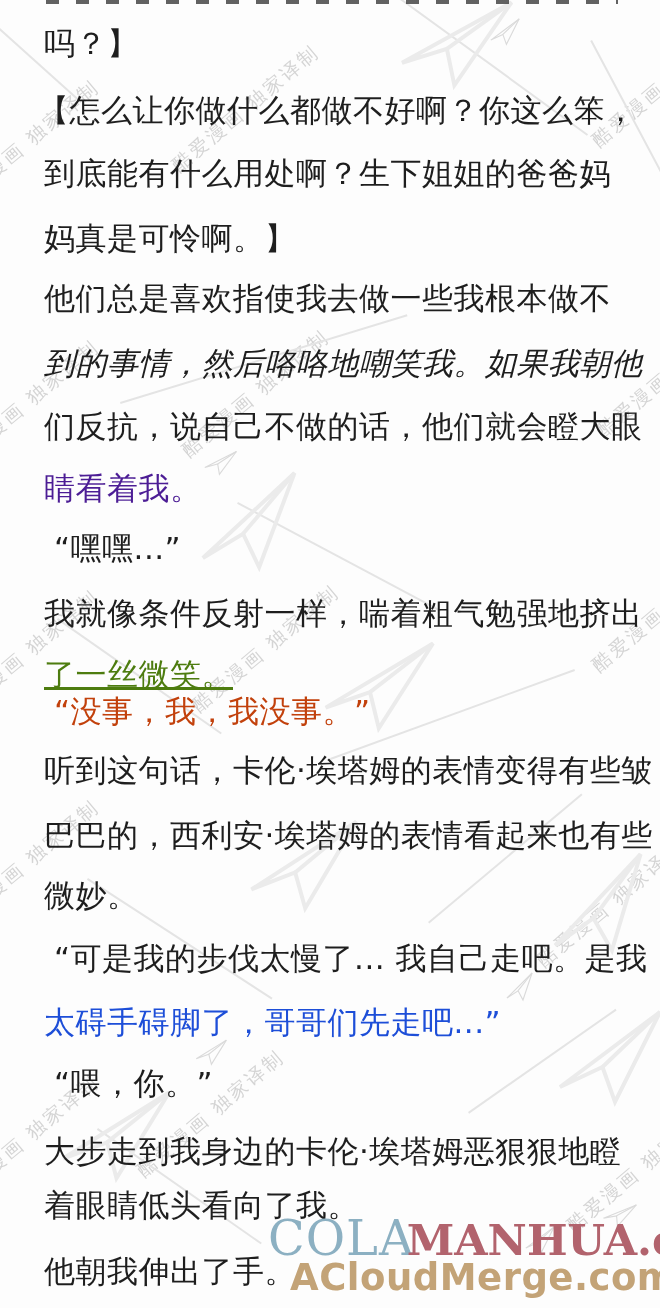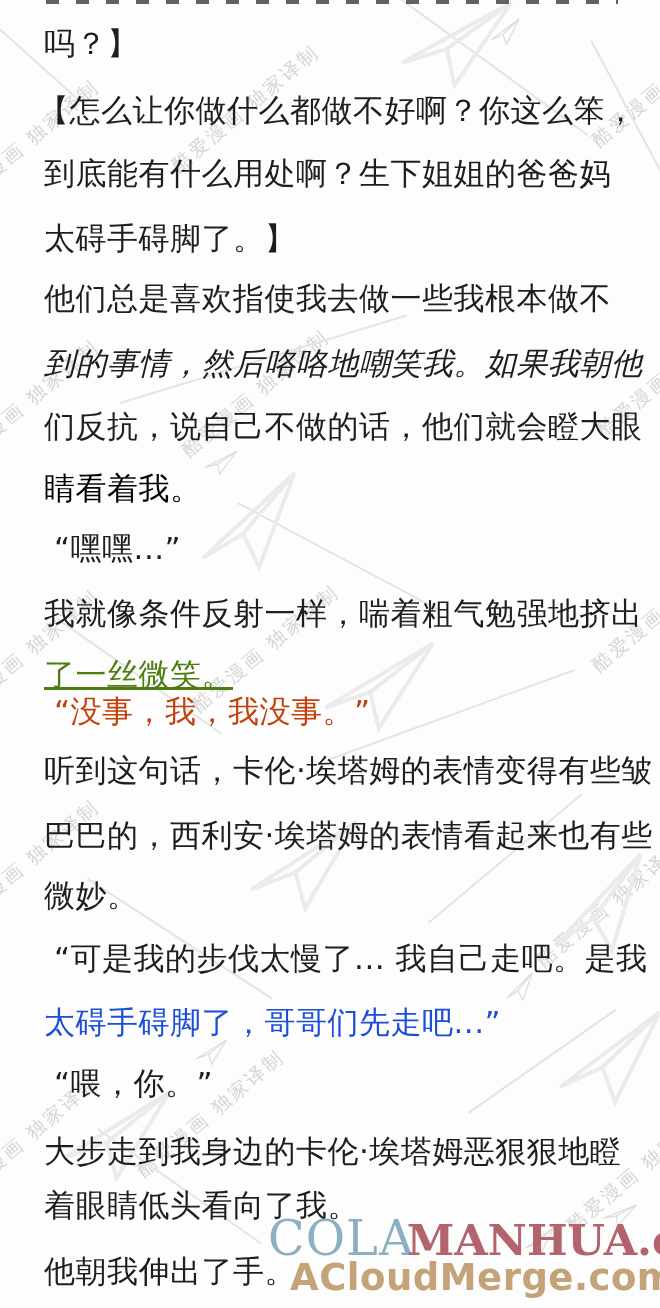--- a/index.html
+++ b/index.html
@@ -127,25 +127,25 @@
       <div class="plane" style="left: 55px; top: 1078px; color: rgb(235, 235, 235); transform: rotate(5deg);"><svg width="120" height="120" viewBox="0 0 48 48" fill="none">
           <path d="M4 34 L44 4 L26 40 L21 26 Z" stroke="currentColor" stroke-width="1.6" fill="none"></path>
           <path d="M21 26 L44 4" stroke="currentColor" stroke-width="1.6"></path>
         </svg></div>
     </div>
   <div class="top-frag"></div>
   <div id="text-layer">
       <div class="line" style="left: 44px; top: 26px; color: rgb(30, 30, 30);">吗？】</div>
       <div class="line" style="left: 38px; top: 93px; color: rgb(30, 30, 30);">【怎么让你做什么都做不好啊？你这么笨，</div>
       <div class="line" style="left: 44px; top: 156px; color: rgb(30, 30, 30);">到底能有什么用处啊？生下姐姐的爸爸妈</div>
-      <div class="line" style="left: 44px; top: 221px; color: rgb(30, 30, 30);">太碍手碍脚了。】</div>
+      <div class="line" style="left: 44px; top: 221px; color: rgb(30, 30, 30);">妈真是可怜啊。】</div>
       <div class="line" style="left: 44px; top: 281px; color: rgb(30, 30, 30);">他们总是喜欢指使我去做一些我根本做不</div>
       <div class="line" style="left: 44px; top: 346px; color: rgb(30, 30, 30); font-style: italic;">到的事情，然后咯咯地嘲笑我。如果我朝他</div>
       <div class="line" style="left: 44px; top: 409px; color: rgb(30, 30, 30);">们反抗，说自己不做的话，他们就会瞪大眼</div>
-      <div class="line" style="left: 44px; top: 471px; color: #000000;">睛看着我。</div>
+      <div class="line" style="left: 44px; top: 471px; color: #4c1d95;">睛看着我。</div>
       <div class="line" style="left: 54px; top: 531px; color: rgb(30, 30, 30);">“嘿嘿...”</div>
       <div class="line" style="left: 44px; top: 596px; color: rgb(30, 30, 30);">我就像条件反射一样，喘着粗气勉强地挤出</div>
       <div class="line" style="left: 44px; top: 657px; color: #4d7c0f; text-decoration: underline;">了一丝微笑。</div>
       <div class="line" style="left: 54px; top: 694px; color: #c2410c;">“没事，我，我没事。”</div>
       <div class="line" style="left: 44px; top: 753px; color: rgb(30, 30, 30);">听到这句话，卡伦·埃塔姆的表情变得有些皱</div>
       <div class="line" style="left: 44px; top: 818px; color: rgb(30, 30, 30);">巴巴的，西利安·埃塔姆的表情看起来也有些</div>
       <div class="line" style="left: 44px; top: 878px; color: rgb(30, 30, 30);">微妙。</div>
       <div class="line" style="left: 54px; top: 941px; color: rgb(30, 30, 30);">“可是我的步伐太慢了... 我自己走吧。是我</div>
       <div class="line" style="left: 44px; top: 1005px; color: #1d4ed8;">太碍手碍脚了，哥哥们先走吧...”</div>
       <div class="line" style="left: 54px; top: 1066px; color: rgb(30, 30, 30);">“喂，你。”</div>

